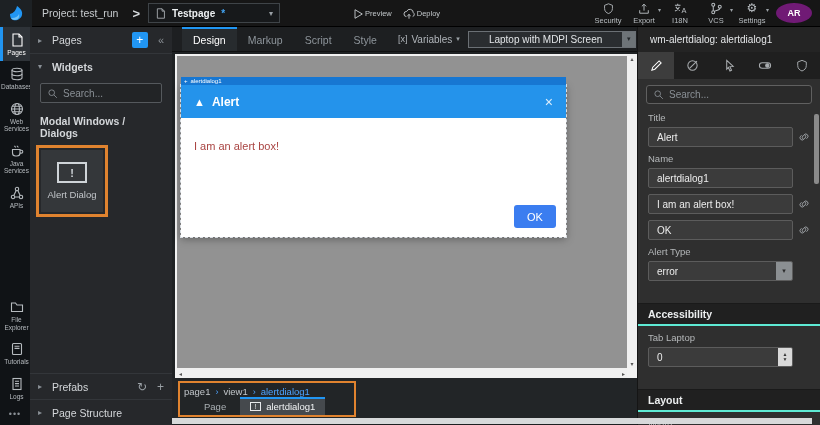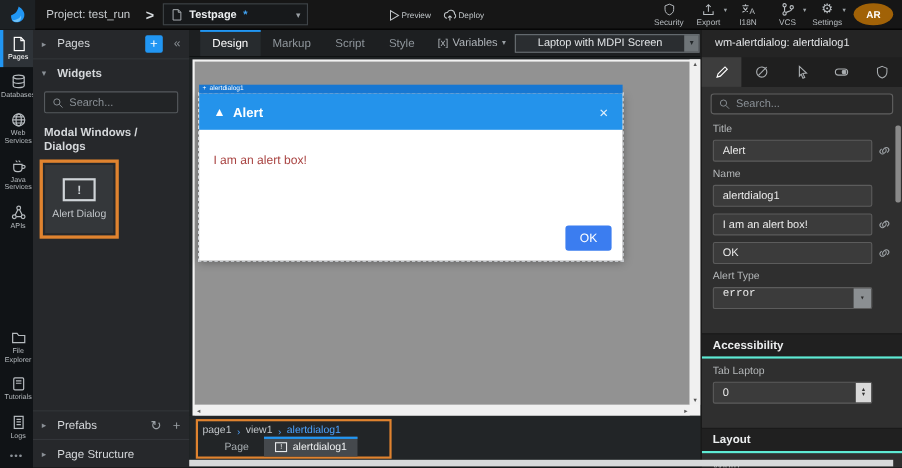--- a/index.html
+++ b/index.html
@@ -21,21 +21,21 @@
   .page-select .dirty { color:#42a5f5; font-weight:bold; }
   .page-select .chev { margin-left:auto; color:#9aa0a5; font-size:8px; }
   .tb-act { display:flex; flex-direction:row; align-items:center; gap:1px; color:#c2c7ca;
     font-size:7.5px; margin-right:10px; cursor:pointer; }
   .tb-act .g { height:13px; display:flex; align-items:flex-end; }
   .tb-right { margin-left:auto; display:flex; align-items:center; }
   .tb-icon { display:flex; flex-direction:column; align-items:center; gap:1px; color:#b9bec2;
     font-size:7.5px; width:36px; cursor:pointer; position:relative; }
   .tb-icon .g { height:13px; display:flex; align-items:flex-end; }
   .mini-chev { position:absolute; right:1px; top:4px; font-size:6px; color:#9aa0a5; }
-  .avatar { width:36px; height:20px; border-radius:50%; background:#a16207; color:#fff;
+  .avatar { width:36px; height:20px; border-radius:50%; background:#701a75; color:#fff;
     font-size:9px; font-weight:bold; display:flex; align-items:center; justify-content:center;
     margin:0 8px 0 6px; cursor:pointer; }
 
   
   .rail { position:absolute; left:0; top:27px; width:30px; height:398px; background:#101316;
     display:flex; flex-direction:column; align-items:stretch; z-index:20; }
   .rail-item { display:flex; flex-direction:column; align-items:center; gap:2px; padding:6px 0 5px;
     color:#b6bbbf; cursor:pointer; border-left:3px solid transparent; }
   .rail-item .lbl { font-size:6.5px; text-align:center; line-height:1.15; }
   .rail-item.active { background:#2e3338; border-left-color:#2196f3; color:#fff; }
@@ -140,22 +140,22 @@
   .insp-tab.active { background:#3d3d3d; color:#fff; }
   .insp-search { margin:6px 8px 2px; height:19px; border:1px solid #606060; border-radius:3px;
     background:#2a2a2a; display:flex; align-items:center; padding:0 6px; gap:5px; color:#8a9096; }
   .insp-body { position:relative; flex:1; overflow:hidden; }
   .field { margin:6px 10px 0; }
   .field .flabel { display:block; color:#b5b8ba; font-size:9.5px; margin-bottom:4px; }
   .frow { display:flex; align-items:center; gap:5px; }
   .finput { flex:1; height:20px; background:#3b3b3b; border:1px solid #5c5c5c; border-radius:2px;
     color:#ececec; font-size:10px; padding:0 8px; font-family:inherit; outline:none; min-width:0; }
   .bind-ic { color:#9fa4a8; cursor:pointer; flex:0 0 auto; }
-  .fselect { flex:1; display:flex; height:20px; background:#3b3b3b;
-    border:1px solid #5c5c5c; border-radius:2px; cursor:pointer; overflow:hidden;font-family:Liberation Mono, monospace; }
+  .fselect { flex:1; display:flex; align-items:center; height:20px; background:#3b3b3b;
+    border:1px solid #5c5c5c; border-radius:2px; cursor:pointer; overflow:hidden; }
   .fselect .val { flex:1; padding:0 8px; color:#ececec; }
   .fselect .arr { width:16px; height:100%; background:#8b8f92; color:#2b2b2b; display:flex;
     align-items:center; justify-content:center; font-size:7px; }
   .fnumber { flex:1; display:flex; align-items:center; height:20px; background:#3b3b3b;
     border:1px solid #5c5c5c; border-radius:2px; overflow:hidden; }
   .fnumber input { flex:1; border:none; background:transparent; color:#ececec; font-size:10px;
     padding:0 8px; font-family:inherit; outline:none; min-width:0; }
   .spin { width:14px; height:100%; background:#d9d9d9; color:#333; display:flex; flex-direction:column;
     align-items:center; justify-content:center; font-size:5px; line-height:1; cursor:pointer; }
   .insp-section { margin-top:22px; background:#202020; border-top:1px solid #1a1a1a;

